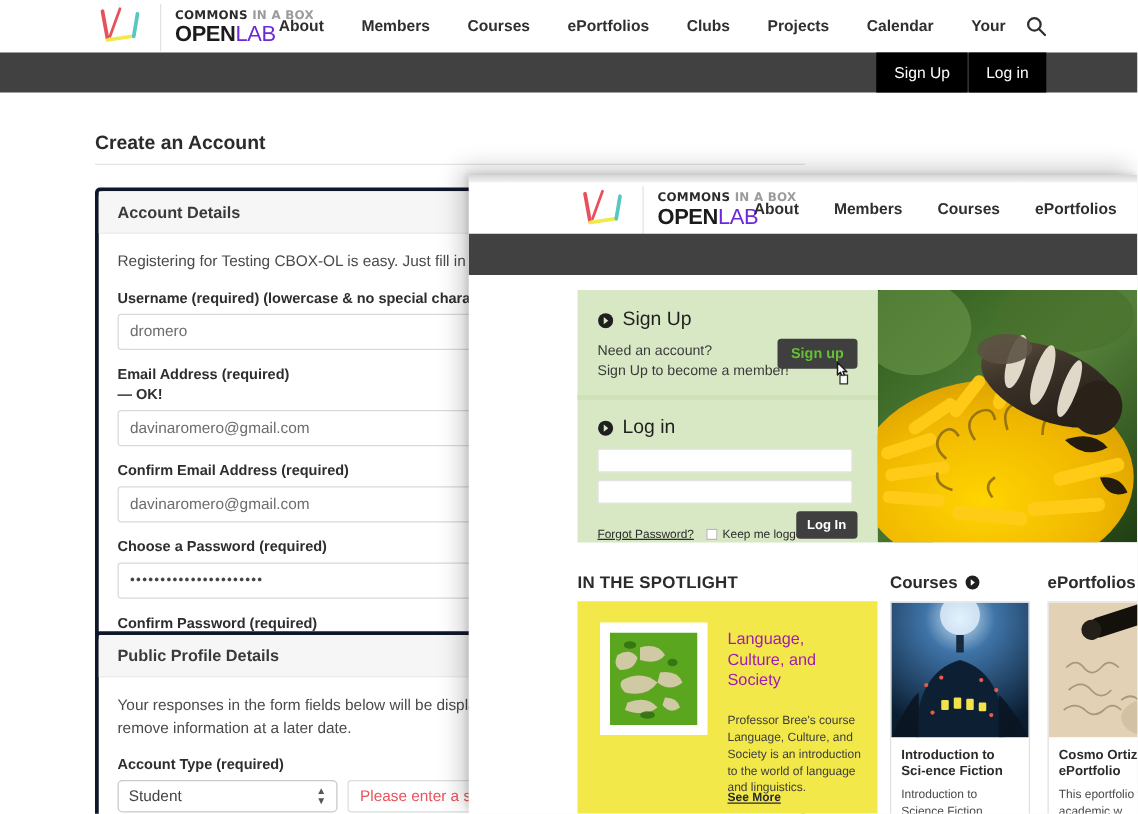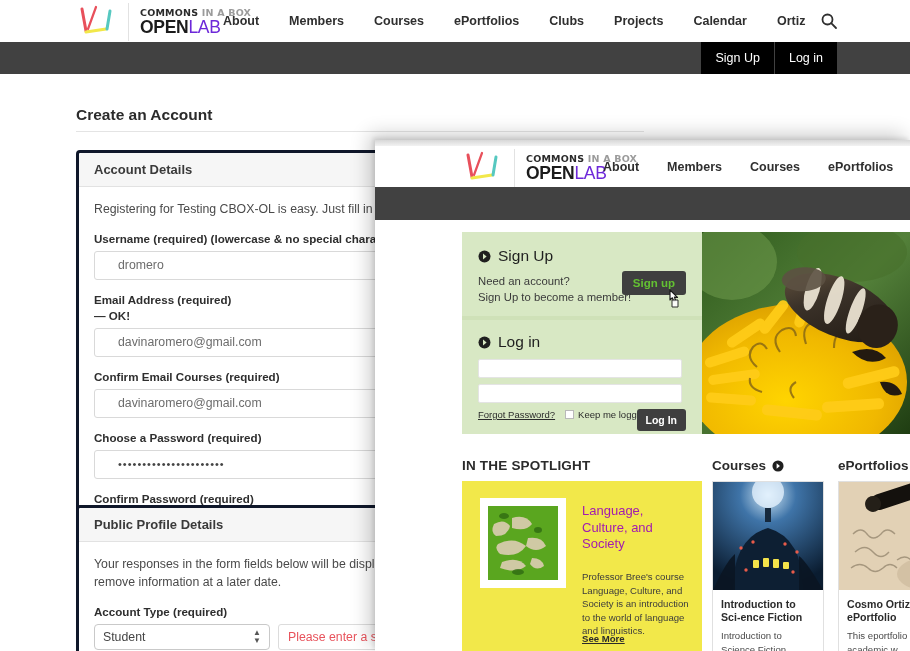--- a/index.html
+++ b/index.html
@@ -64,21 +64,21 @@
     height: 34px; background: #f6f6f6; border-bottom: 1px solid #e2e2e2;
     border-radius: 4px 4px 0 0; display: flex; align-items: center; padding: 0 15px;
     font-size: 13px; font-weight: bold; color: #3a3a3a;
   }
   .panel-body { padding: 14px 15px 16px 15px; }
   .intro { font-size: 12.3px; color: #4a4a4a; line-height: 1.45; margin-bottom: 13px; }
   .flabel { font-size: 11.6px; font-weight: bold; color: #2e2e2e; margin-bottom: 6px; }
   .flabel.ok { margin-top: -3px; }
   .ftext {
     width: 540px; height: 29px; border: 1px solid #d9d9d9; border-radius: 3px;
-    background: #fff; font-size: 12.3px; color: #6d6d6d; padding: 0 23px;
+    background: #fff; font-size: 12.3px; color: #6d6d6d; padding: 0 9px;
     font-family: "Liberation Sans", sans-serif; margin-bottom: 13px;
   }
   .ftext.pw { letter-spacing: 1px; color: #444; font-size: 11px; }
   .selectrow { display: flex; align-items: center; gap: 8px; margin-bottom: 13px; }
   .fselect {
     width: 176px; height: 26px; border: 1px solid #c9c9c9; border-radius: 4px;
     background: #fff; font-size: 12.3px; color: #444; padding: 0 8px;
     font-family: "Liberation Sans", sans-serif; position: relative;
     display: flex; align-items: center; justify-content: space-between;
   }
@@ -120,21 +120,21 @@
   .signup-btn {
     position: absolute; right: 16px; top: 39px; background: #3f3f3f; color: #63c132;
     font-size: 11.5px; font-weight: bold; padding: 6px 11px; border-radius: 3px;
     border: none; cursor: pointer; font-family: "Liberation Sans", sans-serif;
   }
   .login-input {
     display: block; width: 204px; height: 19px; background: #fff;
     border: 1px solid #e4e4e4; border-radius: 2px; margin-bottom: 6px;
     font-size: 11px; padding: 0 5px; font-family: "Liberation Sans", sans-serif;
   }
-  .login-row { display: flex; align-items: flex-start; margin-top: 3px; position: relative; height: 24px; }
+  .login-row { display: flex; align-items: flex-end; margin-top: 3px; position: relative; height: 24px; }
   .forgot { font-size: 9.5px; color: #2b2b2b; text-decoration: underline; cursor: pointer; }
   .kml { display: flex; align-items: center; gap: 4px; margin-left: 10px; font-size: 9.5px; color: #2b2b2b; }
   .kml .cb { width: 9px; height: 9px; background: #fff; border: 1px solid #b9b9b9; display: inline-block; }
   .login-btn {
     position: absolute; right: 0; top: 0; background: #3f3f3f; color: #fff;
     font-size: 10.5px; font-weight: bold; padding: 5px 9px; border-radius: 3px;
     border: none; cursor: pointer; font-family: "Liberation Sans", sans-serif;
   }
 
   .bee-photo { position: absolute; left: 327px; top: 12px; width: 208px; height: 202px; overflow: hidden; }
@@ -178,21 +178,21 @@
       </div>
 
       <nav class="nav">
         <a href="#">About</a>
         <a href="#">Members</a>
         <a href="#">Courses</a>
         <a href="#">ePortfolios</a>
         <a href="#">Clubs</a>
         <a href="#">Projects</a>
         <a href="#">Calendar</a>
-        <a href="#">Ortiz</a>
+        <a href="#">Your</a>
       </nav>
 
       <div class="search-icon-btn">
         <svg viewBox="0 0 18 18" width="18" height="18">
           <circle cx="7.5" cy="7.5" r="5" fill="none" stroke="#2f2f2f" stroke-width="1.8"></circle>
           <line x1="11.2" y1="11.2" x2="16" y2="16" stroke="#2f2f2f" stroke-width="1.8" stroke-linecap="round"></line>
         </svg>
       </div>
     </div>
 
@@ -211,21 +211,21 @@
       <div class="panel-body">
         <div class="intro">Registering for Testing CBOX-OL is easy. Just fill in the fields below</div>
 
         <div class="flabel">Username (required) (lowercase &amp; no special characters)</div>
         <input class="ftext" value="dromero" style="">
 
         <div class="flabel">Email Address (required)</div>
         <div class="flabel ok">— OK!</div>
         <input class="ftext" value="davinaromero@gmail.com" style="">
 
-        <div class="flabel">Confirm Email Courses (required)</div>
+        <div class="flabel">Confirm Email Address (required)</div>
         <input class="ftext" value="davinaromero@gmail.com" style="">
 
         <div class="flabel">Choose a Password (required)</div>
         <input class="ftext pw" value="••••••••••••••••••••••" style="">
 
         <div class="flabel">Confirm Password (required)</div>
         <input class="ftext pw" value="••••••••••••••••••••••" style="">
       </div>
     </div>
 

